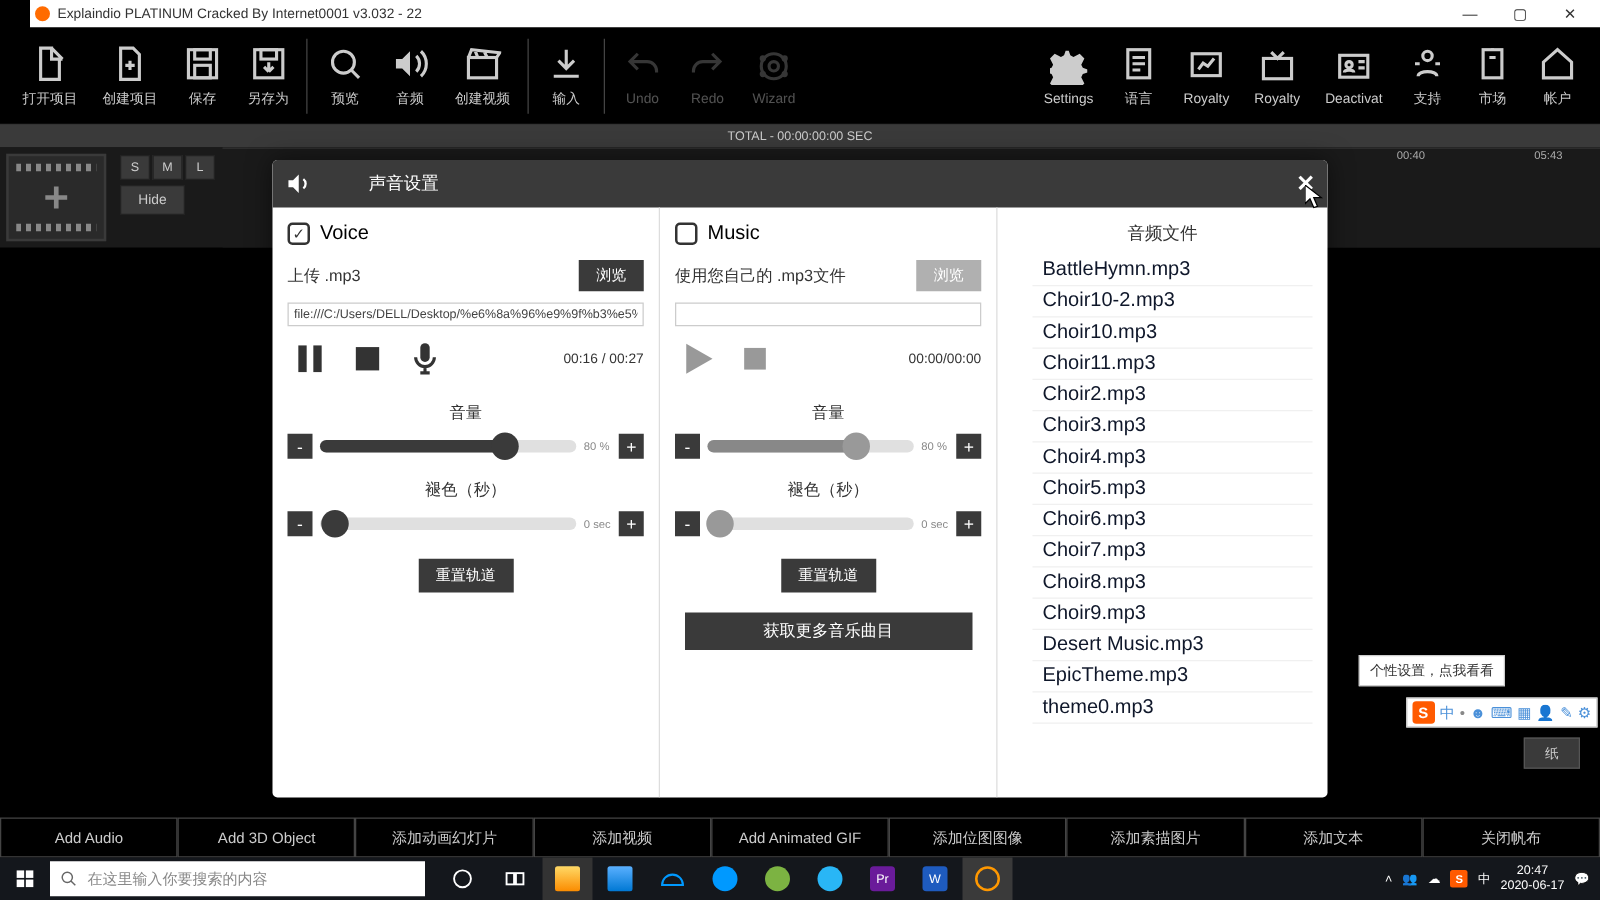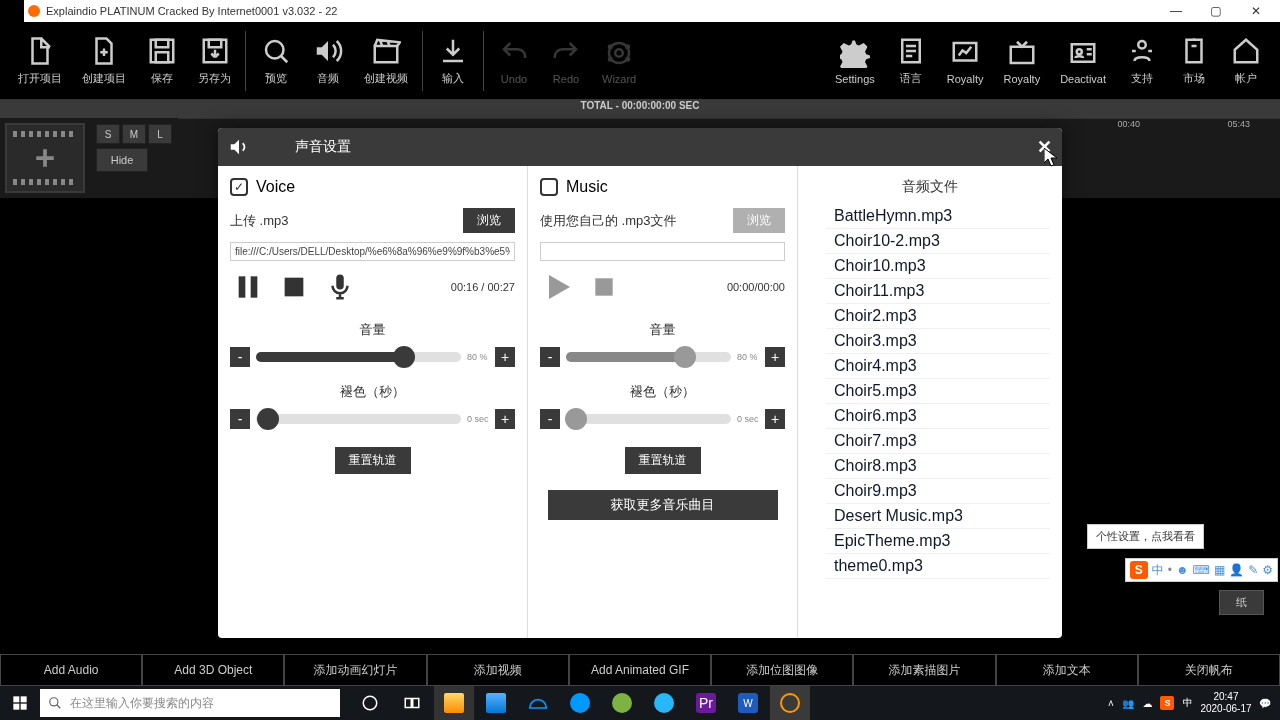--- a/index.html
+++ b/index.html
@@ -11,21 +11,21 @@
 .titlebar .spacer { flex: 1; }
 .titlebar .winbtn { width: 40px; height: 20px; display: flex; align-items: center; justify-content: center; font-size: 12px; cursor: pointer; }
 
 
 .toolbar { height: 78px; background: #000; display: flex; align-items: center; padding: 0 8px; border-bottom: 1px solid #333; }
 .toolbtn { display: flex; flex-direction: column; align-items: center; justify-content: center; color: #ccc; font-size: 11px; padding: 4px 10px; height: 70px; cursor: pointer; }
 .toolbtn .ticon { width: 32px; height: 32px; margin-bottom: 4px; display: flex; align-items: center; justify-content: center; }
 .toolsep { width: 1px; height: 60px; background: #444; margin: 0 4px; }
 
 
-.timeline-header { height: 18px; background: #3a3a3a; color: #ccc; font-size: 10px; display: flex; align-items: flex-start; justify-content: center; font-weight: bold; }
+.timeline-header { height: 18px; background: #3a3a3a; color: #ccc; font-size: 10px; display: flex; align-items: center; justify-content: center; }
 .timeline-row { height: 80px; background: #1a1a1a; display: flex; position: relative; }
 .timeline-thumb { width: 80px; height: 70px; margin: 5px; border: 2px solid #3a3a3a; background: #2a2a2a; display: flex; align-items: center; justify-content: center; color: #888; position: relative; }
 .timeline-thumb::before { content:""; position:absolute; left:6px; right:6px; top:6px; height:6px; background: repeating-linear-gradient(90deg,#888 0 4px,#2a2a2a 4px 8px);}
 .timeline-thumb::after { content:""; position:absolute; left:6px; right:6px; bottom:6px; height:6px; background: repeating-linear-gradient(90deg,#888 0 4px,#2a2a2a 4px 8px);}
 .sizebtns { display: flex; gap: 2px; }
 .sizebtn { width: 24px; height: 20px; background: #3a3a3a; color: #ccc; font-size: 10px; display: flex; align-items: center; justify-content: center; border: 1px solid #222; }
 .hidebtn { width: 52px; height: 24px; background: #3a3a3a; color: #ccc; font-size: 11px; display: flex; align-items: center; justify-content: center; border: 1px solid #222; margin-top: 4px; }
 .time-ruler { flex: 1; position: relative; background: #1a1a1a; border-top: 1px solid #333; }
 .time-ruler .tick { position: absolute; top: 0; font-size: 9px; color: #aaa; }
 
@@ -510,21 +510,21 @@
     <div class="taskicon">
         <div style="width:20px;height:20px;background:#0099ff;border-radius:50%"></div>
       </div>
     <div class="taskicon">
         <div style="width:20px;height:20px;background:#7cb342;border-radius:50%"></div>
       </div>
     <div class="taskicon">
         <div style="width:20px;height:20px;background:#29b6f6;border-radius:50%"></div>
       </div>
     <div class="taskicon">
-        <div style="width:20px;height:20px;background:#6a1b9a;border-radius:3px;color:#fff;font-size:14px;display:flex;align-items:center;justify-content:center">Pr</div>
+        <div style="width:20px;height:20px;background:#6a1b9a;border-radius:3px;color:#fff;font-size:10px;display:flex;align-items:center;justify-content:center">Pr</div>
       </div>
     <div class="taskicon">
         <div style="width:20px;height:20px;background:#1e5bbf;border-radius:3px;color:#fff;font-size:10px;display:flex;align-items:center;justify-content:center">W</div>
       </div>
     <div class="taskicon" style="background:#3a3a3a">
         <div style="width:20px;height:20px;border:2px solid #ff9800;border-radius:50%"></div>
       </div>
   </div>
   <div class="tray">
     <span>˄</span>

